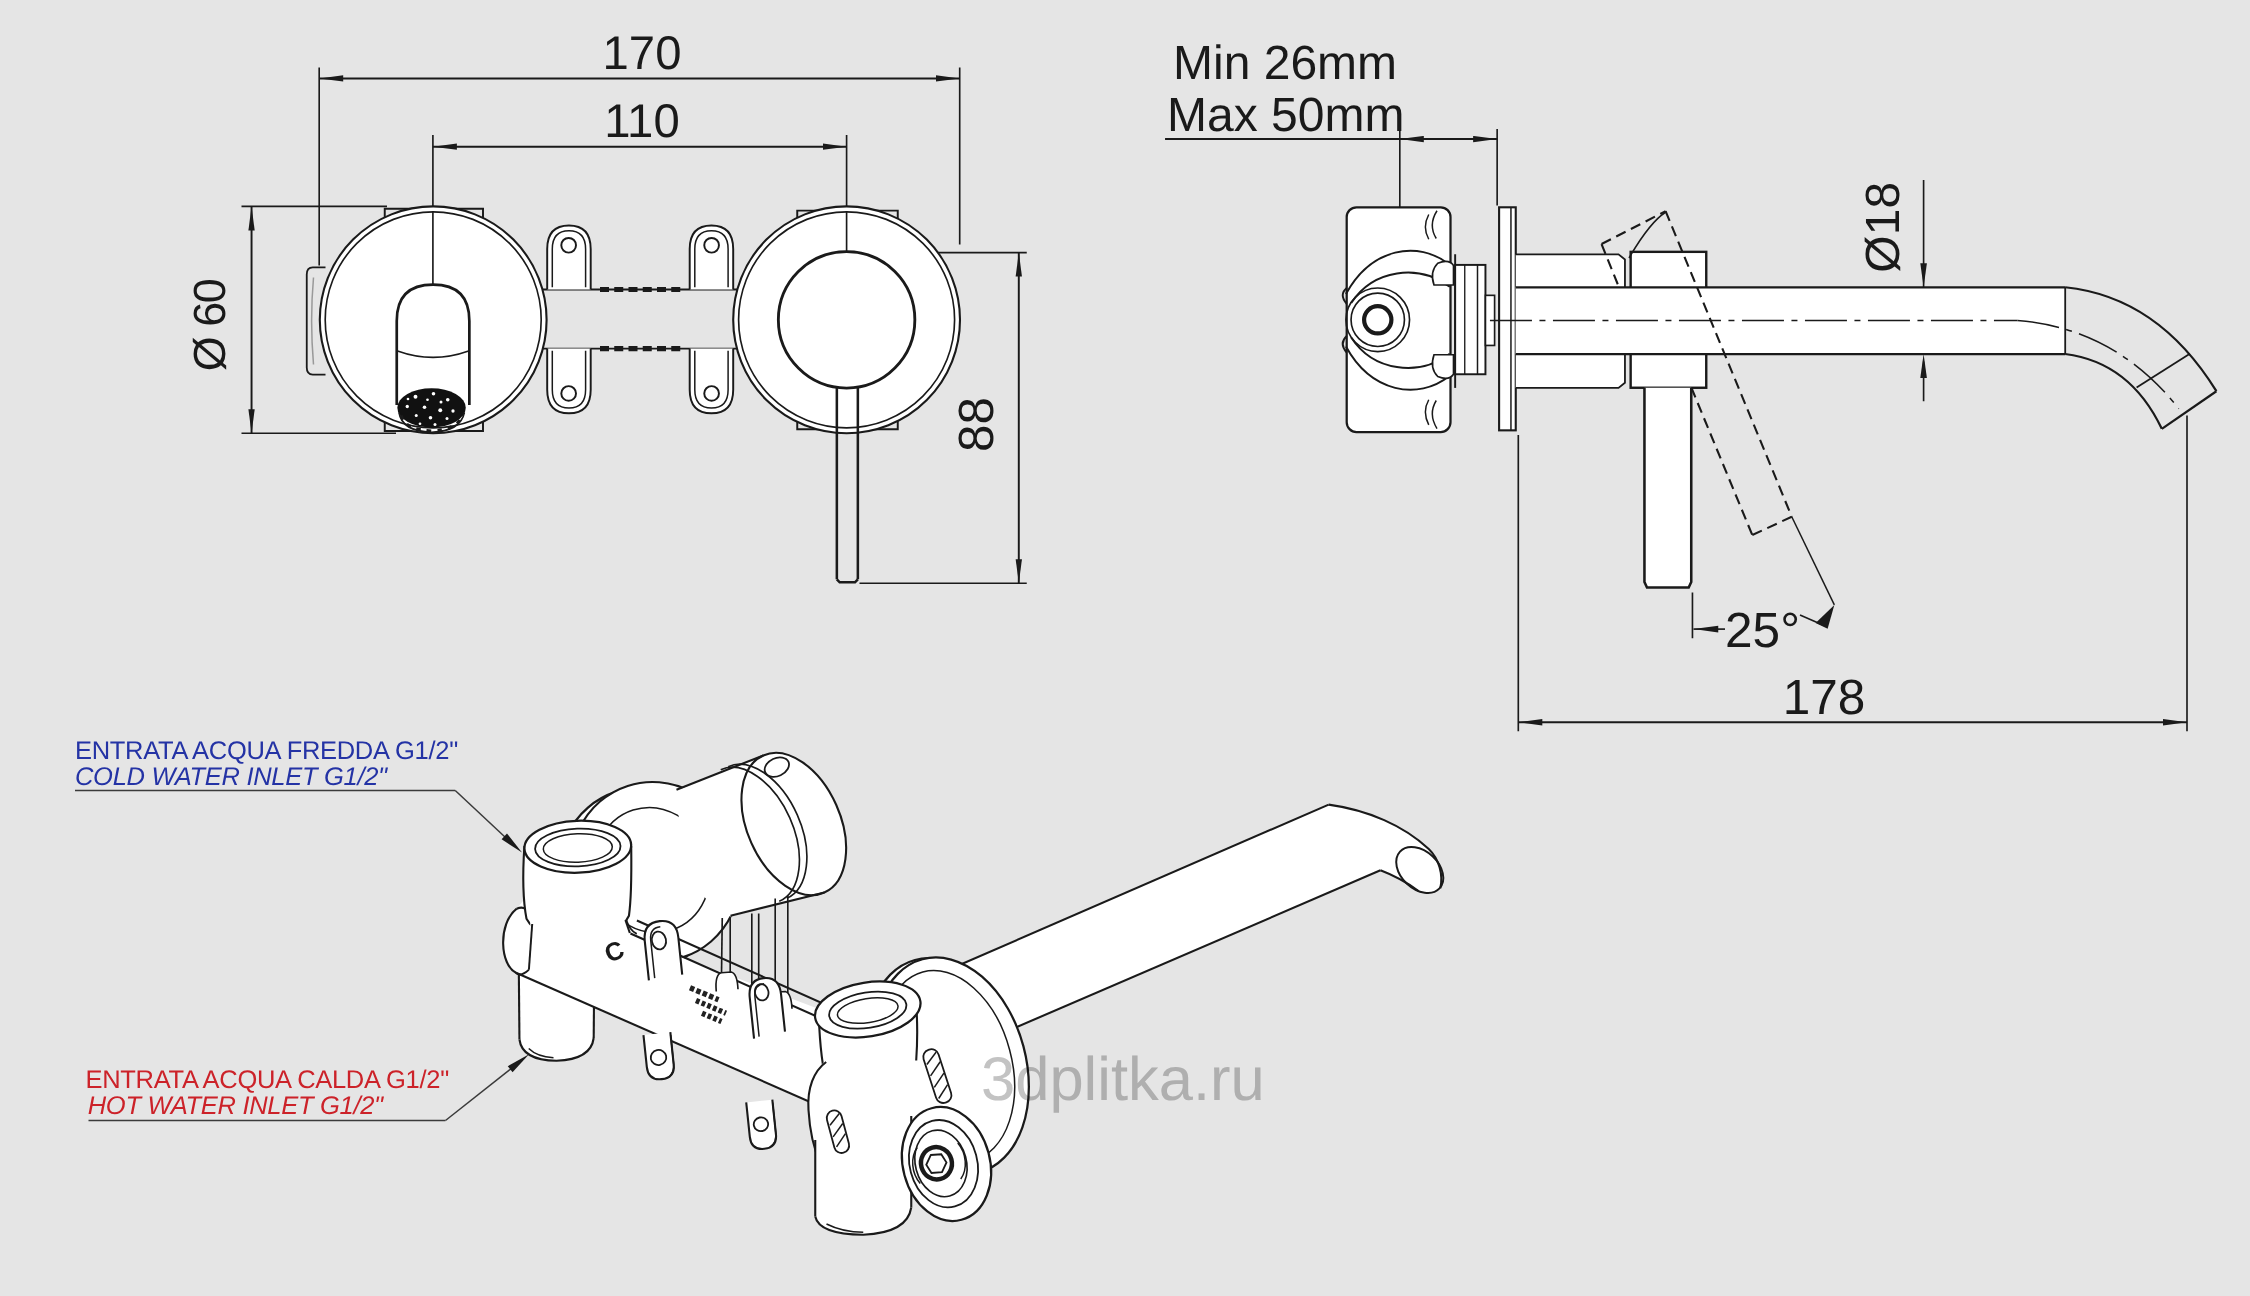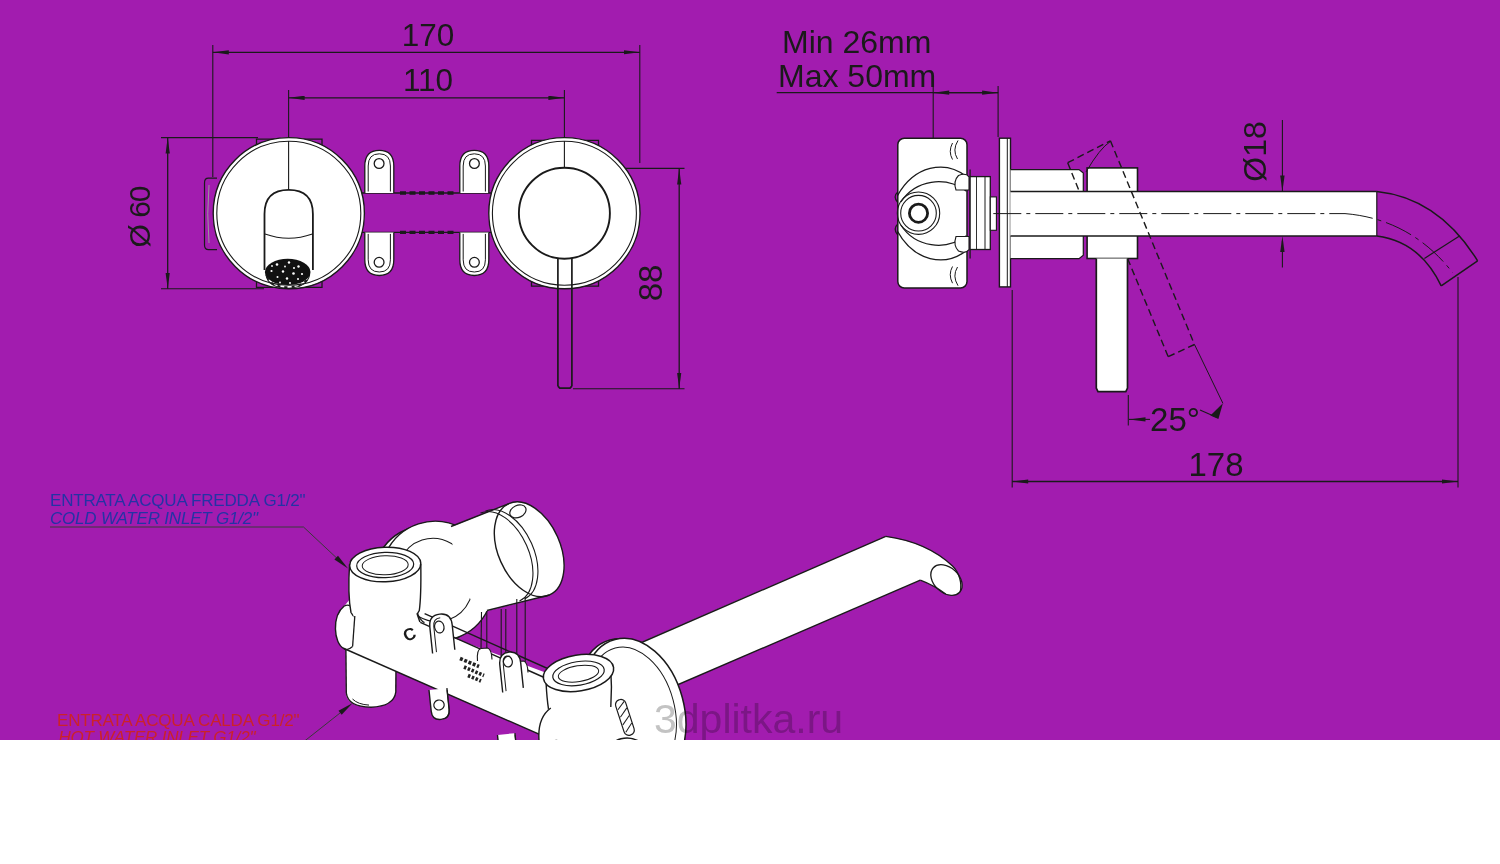--- a/index.html
+++ b/index.html
@@ -1,16 +1,16 @@
 <!DOCTYPE html>
 <html><head>
 <meta charset="utf-8">
 <style>
   html,body{margin:0;padding:0;background:#ffffff;}
-  .wrap{width:1500px;height:740px;position:relative;background:#a21caf;overflow:hidden;}
+  .wrap{width:1500px;height:864px;position:relative;background:#e5e5e5;overflow:hidden;}
   svg{position:absolute;top:0;left:0;}
   text{font-family:"Liberation Sans", sans-serif;}
 </style>
 </head>
 <body>
 <div class="wrap">
 <svg width="1500" height="864" viewBox="0 0 1500 864">
 <defs>
   <marker id="aS" markerWidth="17" markerHeight="5" refX="0.5" refY="2.3" orient="auto" markerUnits="userSpaceOnUse">
     <path d="M0.5,2.3 L16.5,0.2 L16.5,4.4 Z" fill="#1a1a1a"></path>

